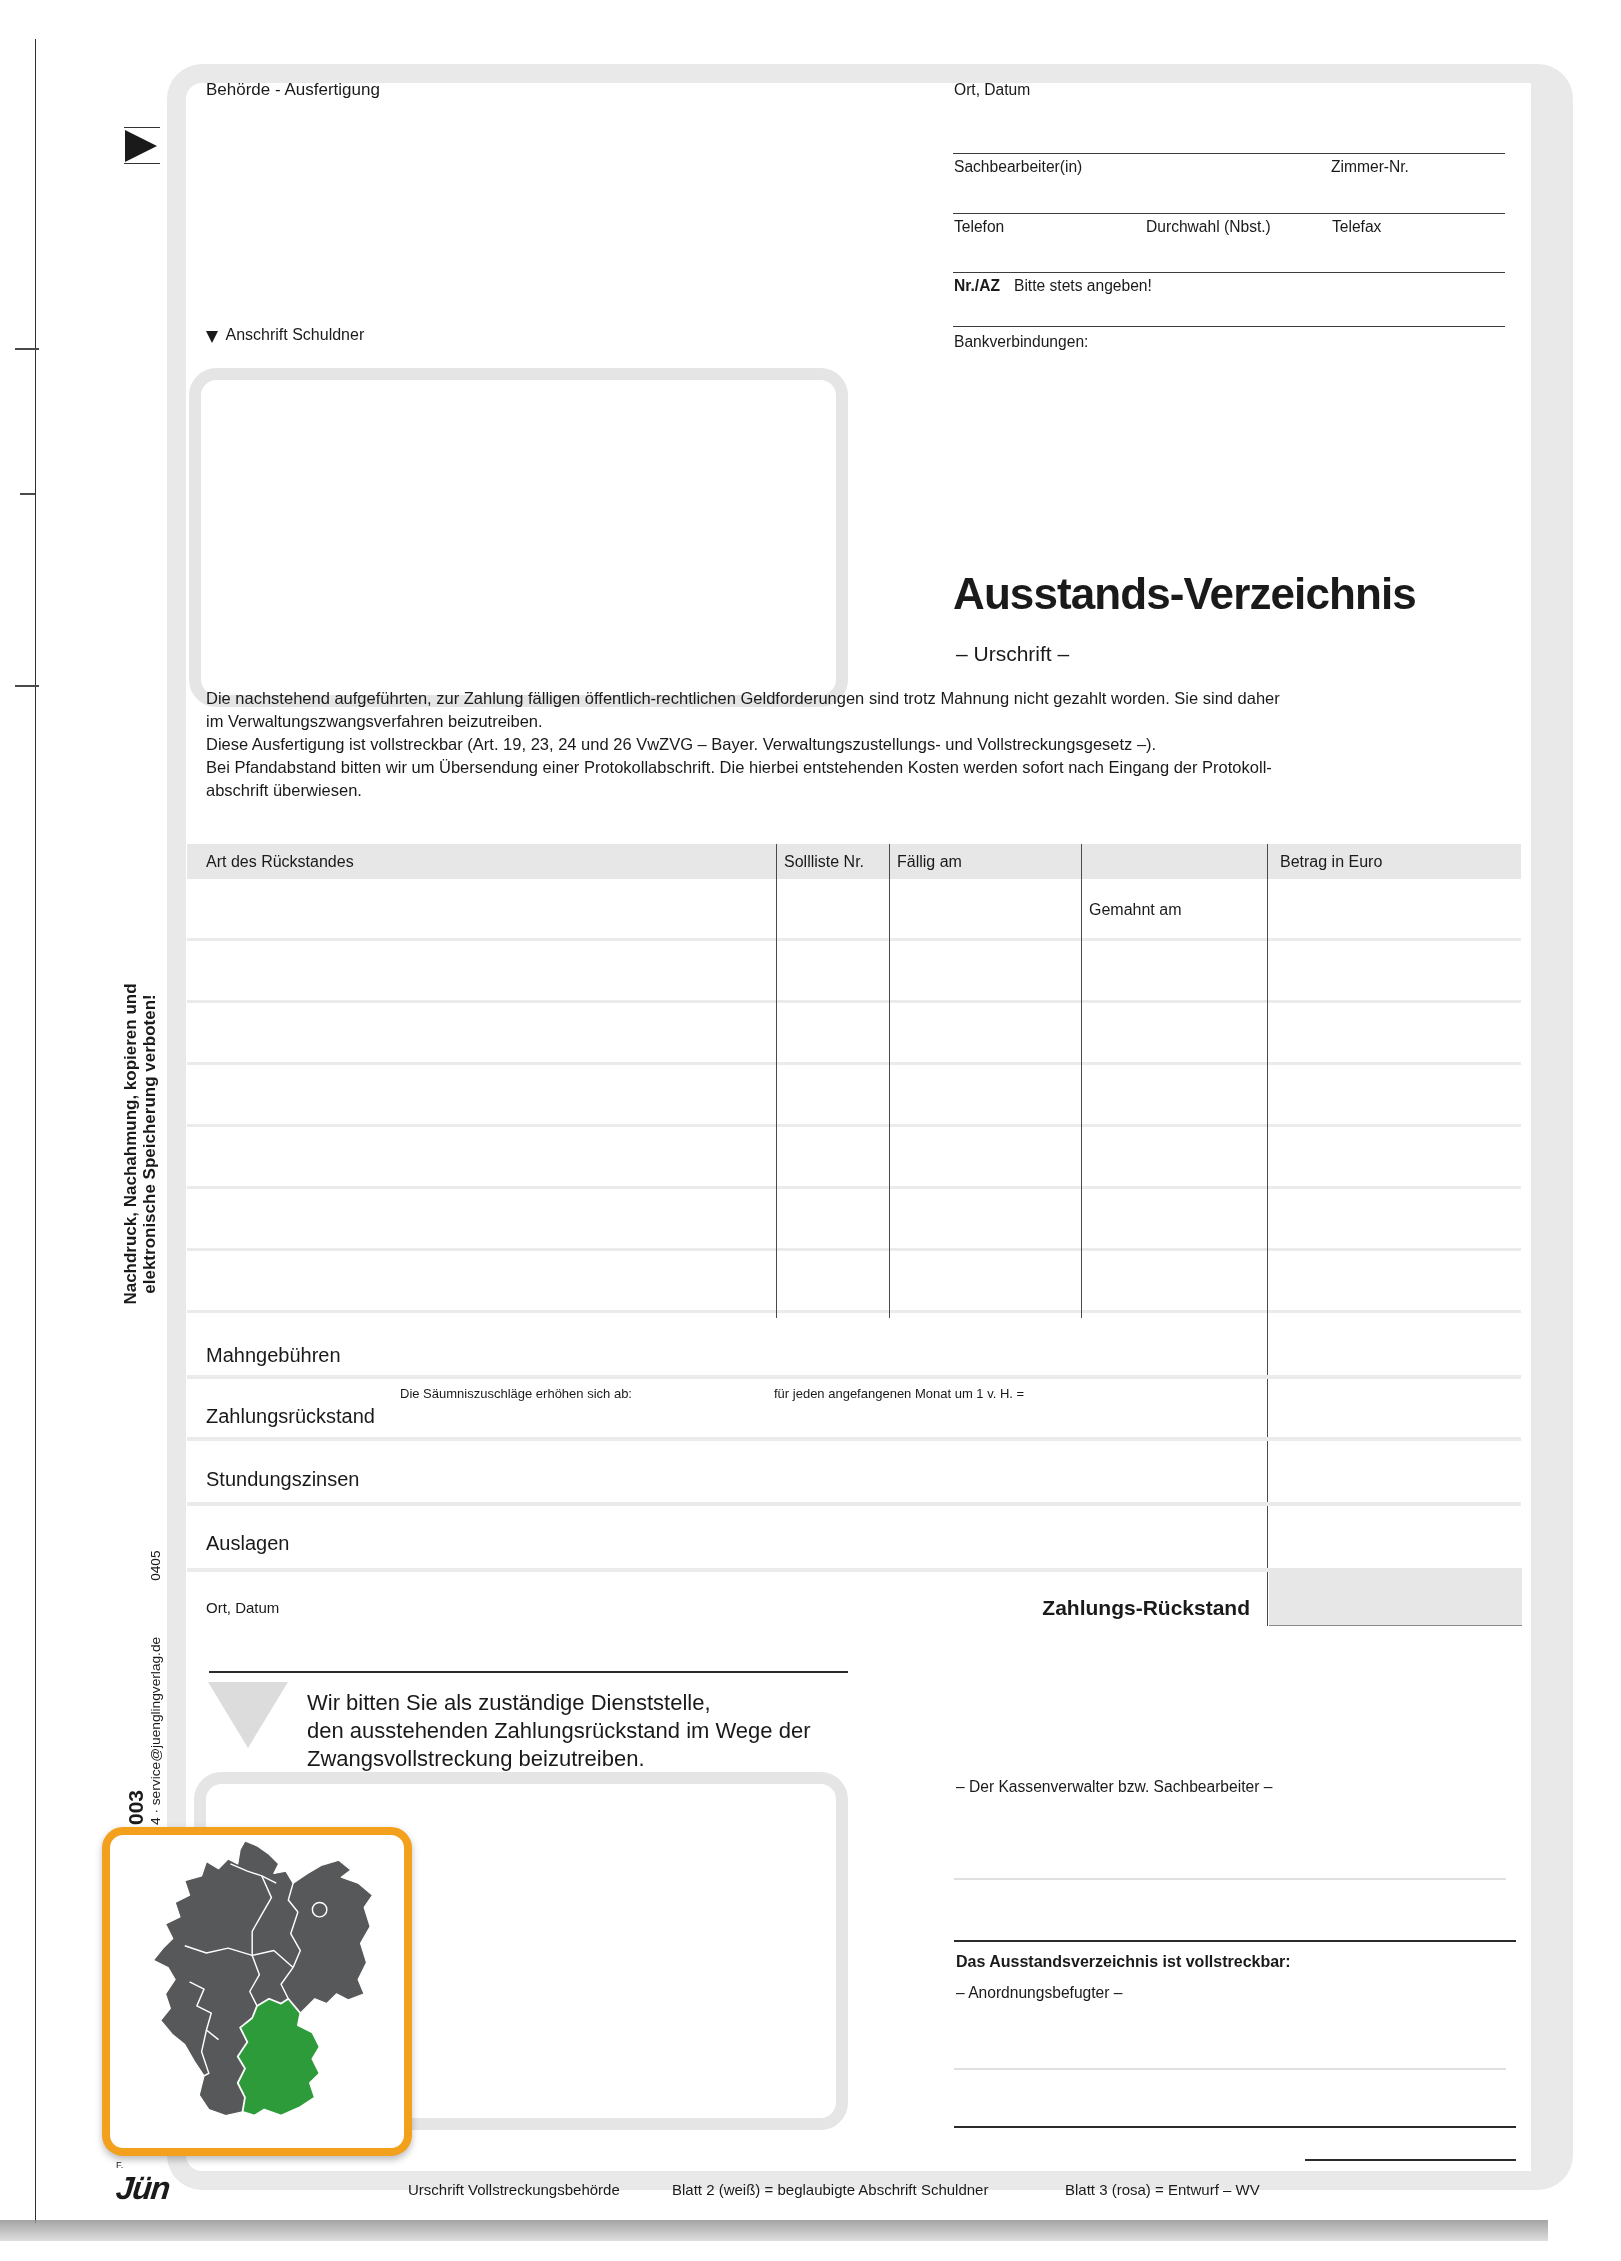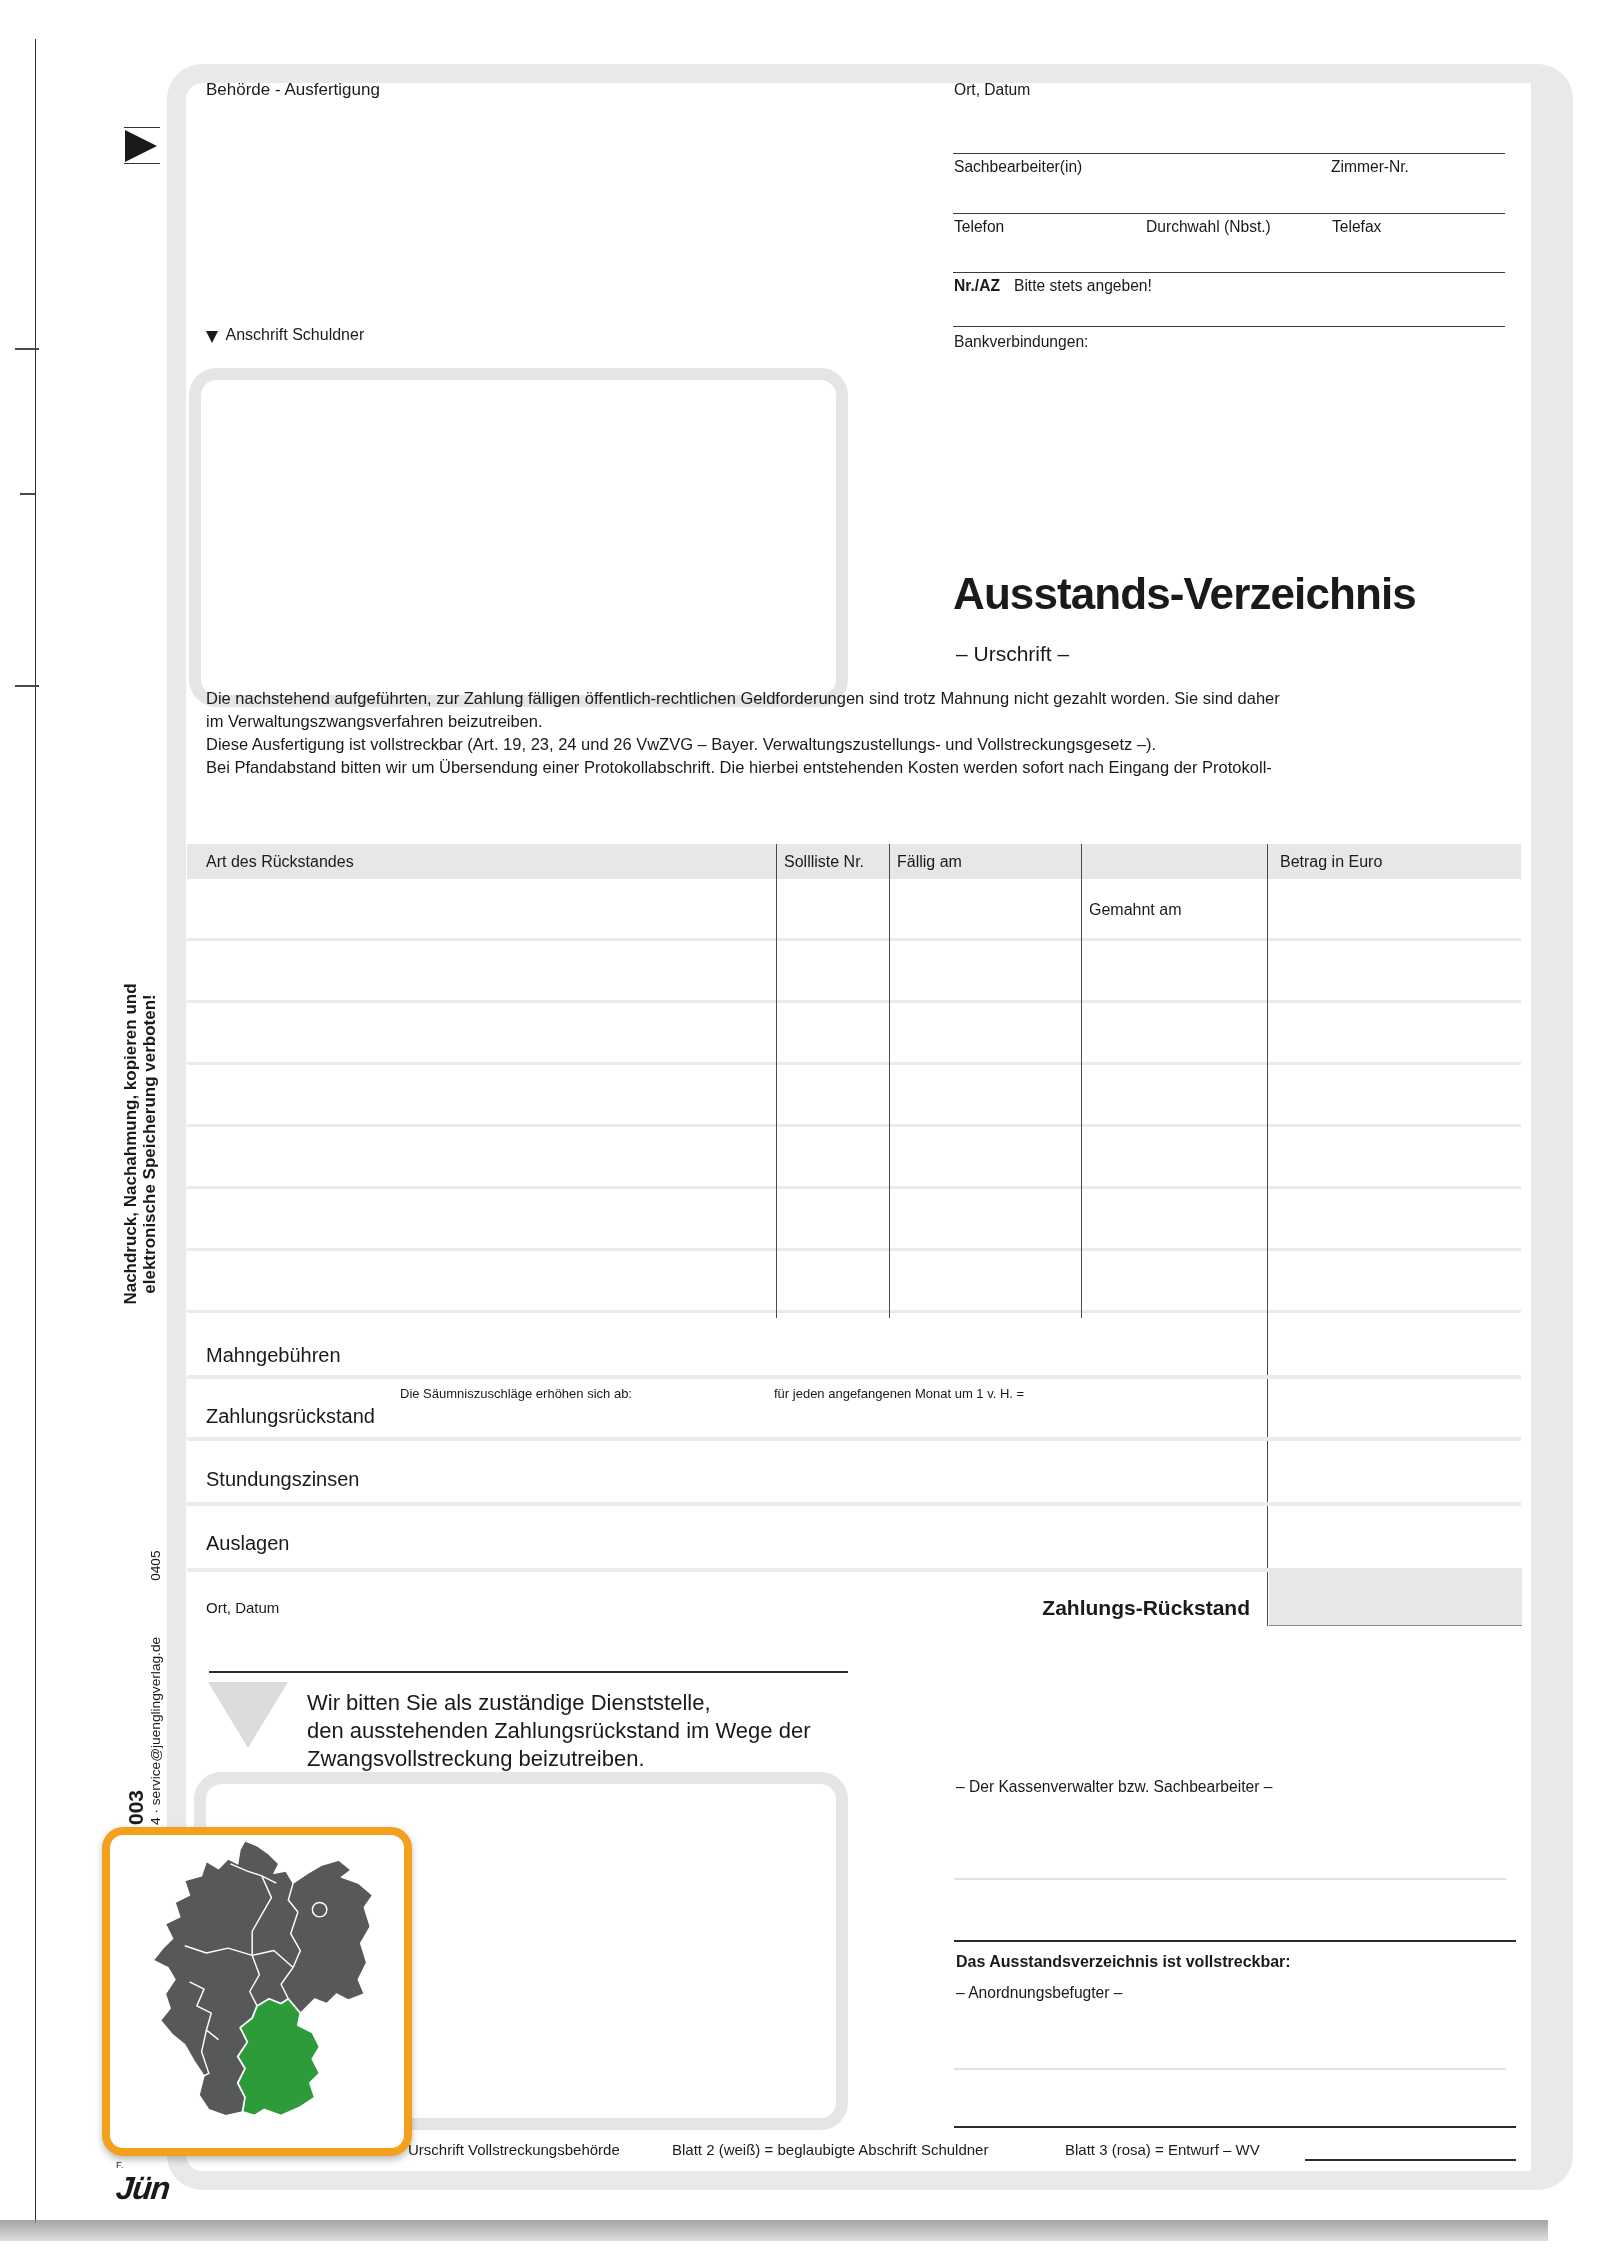--- a/index.html
+++ b/index.html
@@ -37,21 +37,21 @@
   .thead{left:187px;top:844px;width:1334px;height:35px;background:#e7e7e7;}
   .th{font-size:16px;line-height:35px;}
   .t-rows{left:187px;top:879px;width:1334px;height:435px;display:flex;flex-direction:column;}
   .t-row{box-sizing:border-box;height:62px;border-bottom:3.7px solid #ebebeb;}
   .vline{width:1.2px;background:#4a4a4a;}
   .sep{height:3.7px;background:#ebebeb;}
   .amount-box{left:1269px;top:1568px;width:253px;height:58px;background:#e7e7e7;border-bottom:1.2px solid #8a8a8a;box-sizing:border-box;}
   .total{font-size:21px;font-weight:bold;text-align:right;width:301px;}
   .req{font-size:22px;line-height:28px;}
   .sig-head{font-size:16px;font-weight:bold;}
-  .footer-seg{font-size:15px;white-space:nowrap;}
+  .footer-seg{font-size:15px;white-space:nowrap;margin-top:40px;}
   
   .rot{transform:rotate(-90deg);transform-origin:top left;}
   .verboten{width:350px;text-align:center;font-weight:bold;font-size:17px;line-height:19px;}
   .pub1{font-size:21px;font-weight:bold;line-height:24px;white-space:nowrap;}
   .pub2{font-size:13.7px;line-height:16px;white-space:nowrap;}
   .gap90{display:inline-block;width:56px;}
   
   .map-box{left:102px;top:1827px;width:310px;height:329px;box-sizing:border-box;border:8.7px solid #f3a11c;
            border-radius:21px;background:#fff;z-index:5;box-shadow:0 3.7px 7.5px rgba(0,0,0,.25);}
   .logo-clip{left:116px;top:2159px;width:74px;height:81px;overflow:hidden;z-index:1;}
@@ -100,20 +100,21 @@
   <div class="abs round-box" style="left:189px;top:368px;width:659px;height:339px;"></div>
 
   <div class="abs title nw" style="left:953px;top:569px;">Ausstands-Verzeichnis</div>
   <div class="abs subtitle" style="left:956px;top:642px;">– Urschrift –</div>
 
   <div class="abs" style="left:206px;top:687px;">
       <div class="intro-line">Die nachstehend aufgeführten, zur Zahlung fälligen öffentlich-rechtlichen Geldforderungen sind trotz Mahnung nicht gezahlt worden. Sie sind daher</div>
       <div class="intro-line">im Verwaltungszwangsverfahren beizutreiben.</div>
       <div class="intro-line">Diese Ausfertigung ist vollstreckbar (Art. 19, 23, 24 und 26 VwZVG – Bayer. Verwaltungszustellungs- und Vollstreckungsgesetz –).</div>
       <div class="intro-line">Bei Pfandabstand bitten wir um Übersendung einer Protokollabschrift. Die hierbei entstehenden Kosten werden sofort nach Eingang der Protokoll-</div>
+      <div class="intro-line">abschrift überwiesen.</div>
     </div>
 
   <div class="abs thead"></div>
   <div class="abs th" style="left:206px;top:844px;">Art des Rückstandes</div>
   <div class="abs th" style="left:784px;top:844px;">Sollliste Nr.</div>
   <div class="abs th" style="left:897px;top:844px;">Fällig am</div>
   <div class="abs th" style="left:1089px;top:892px;">Gemahnt am</div>
   <div class="abs th" style="left:1280px;top:844px;">Betrag in Euro</div>
 
   <div class="abs t-rows">

